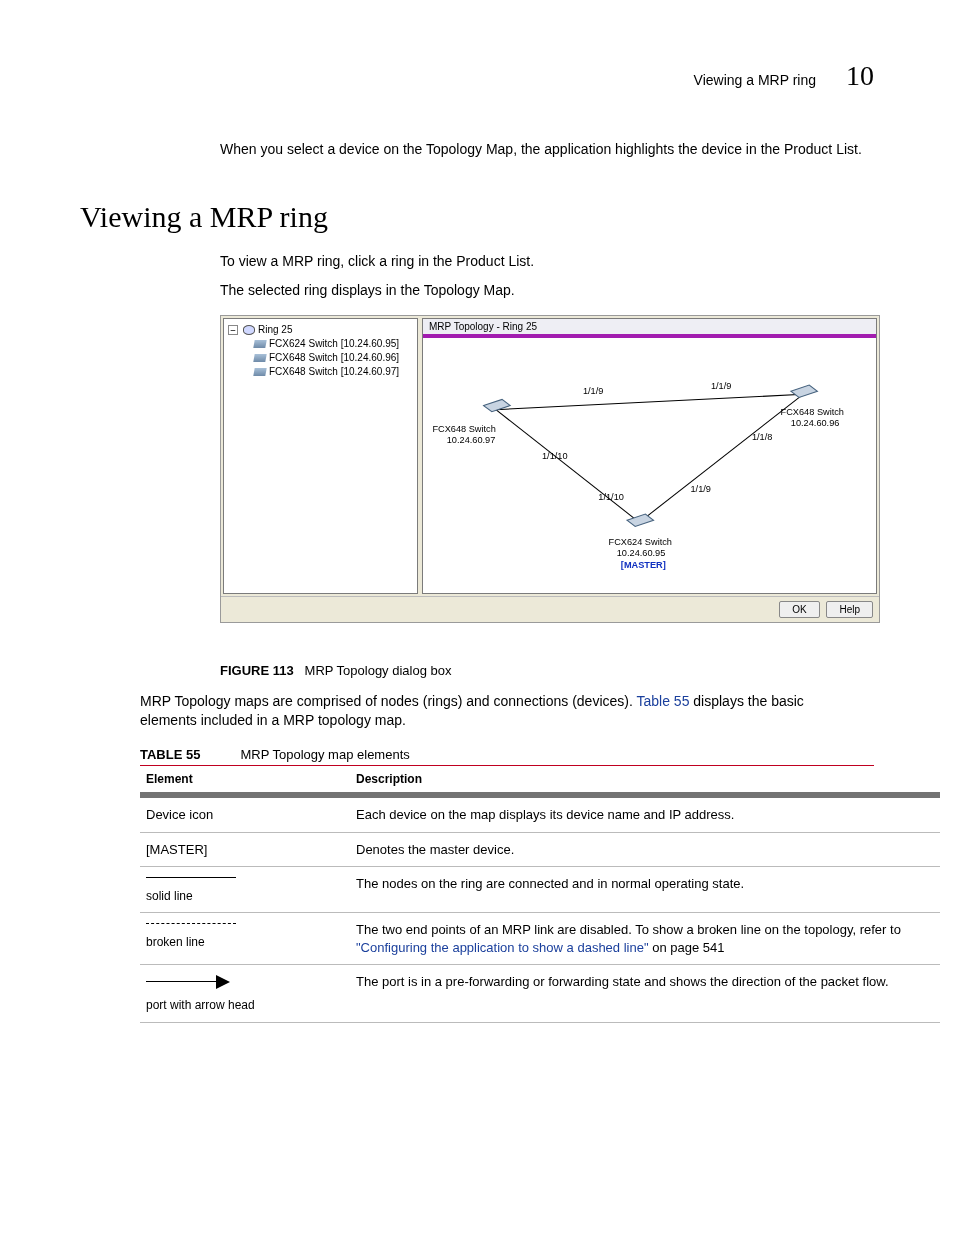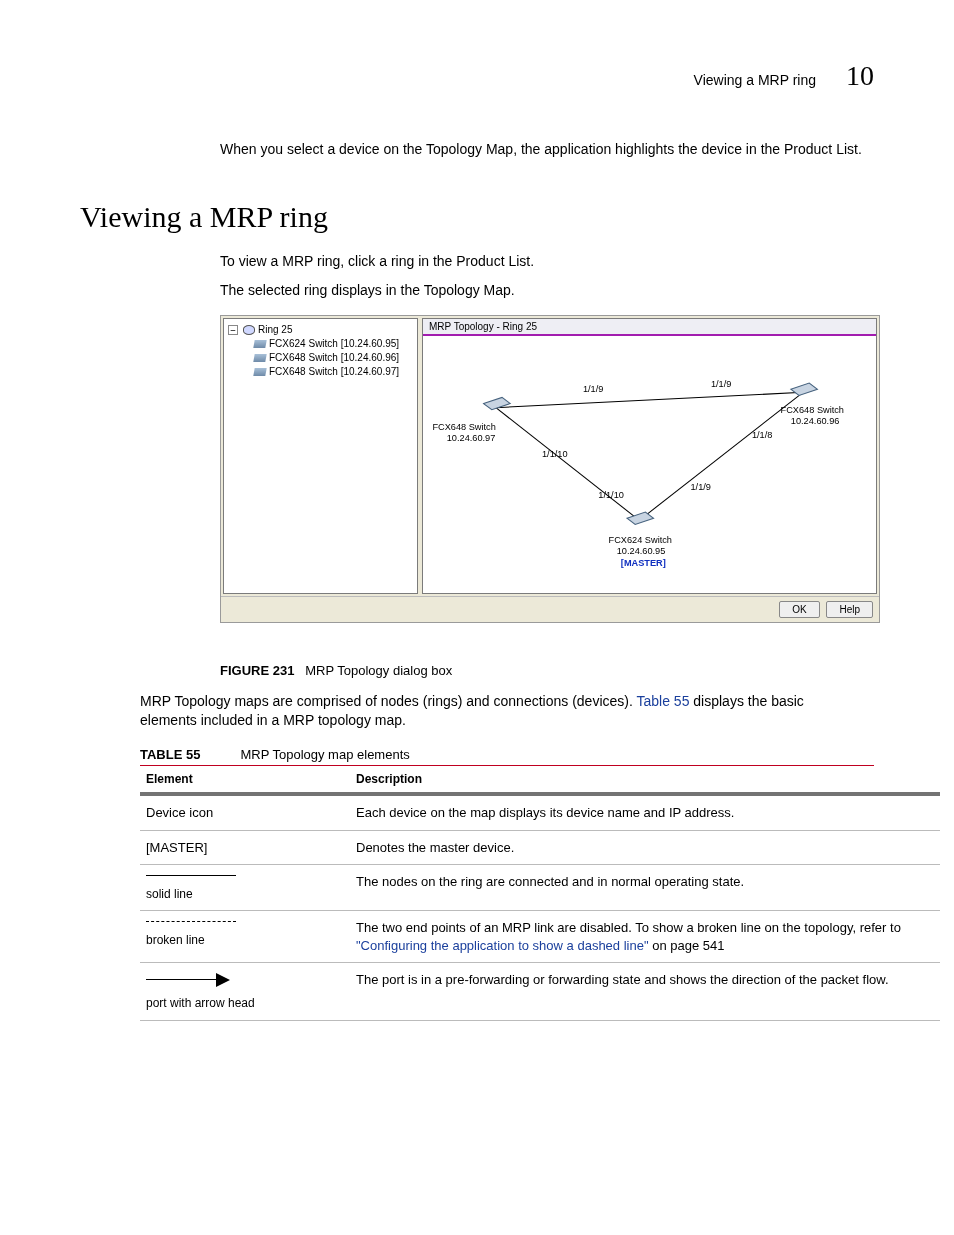--- a/index.html
+++ b/index.html
@@ -70,21 +70,21 @@
   .tree-sub { padding-left: 26px; }
   .map-panel {
     flex:1;
     background:#fff;
     border:1px solid #7b7b7b;
     margin:2px;
     position:relative;
   }
   .map-title {
     background:#eeeef4;
-    border-bottom:2px solid #a21caf;
+    border-bottom:4px solid #a21caf;
     padding:2px 6px;
     font-size:10px;
   }
   .topo-svg { width:100%; height:calc(100% - 18px); }
   .dialog-footer {
     text-align: right;
     padding: 4px 6px;
     border-top:1px solid #bbb;
   }
   .win-btn {
@@ -121,21 +121,21 @@
     margin-left: 60px;
     border-collapse: collapse;
     font-size: 13px;
     width: 800px;
   }
   table.elem-table th {
     text-align:left;
     font-size:12px;
     font-weight:bold;
     padding:6px 6px;
-    border-bottom:4px solid #737373;
+    border-bottom:6px solid #737373;
   }
   table.elem-table td {
     vertical-align: top;
     padding:8px 6px;
     border-bottom:1px solid #bbb;
     line-height:1.35;
   }
   td.elem-col { width: 210px; }
   .solid-line-vis { width:90px; height:0; border-top:1px solid #000; margin:2px 0 10px 0;}
   .broken-line-vis { width:90px; height:0; border-top:1px dashed #000; margin:2px 0 10px 0;}
@@ -216,21 +216,21 @@
       </div>
     </div>
     <div class="dialog-footer">
       <button class="win-btn">OK</button>
       <button class="win-btn">Help</button>
     </div>
   </div>
 </div>
 
 <p class="fig-caption">
-  <b>FIGURE 231</b>&nbsp;&nbsp;
+  <b>FIGURE 113</b>&nbsp;&nbsp;
   <span>MRP Topology dialog box</span>
 </p>
 
 <p class="after-fig">
   <span>MRP Topology maps are comprised of nodes (rings) and connections (devices). </span><span class="link-text">Table 55</span><span> displays the basic elements included in a MRP topology map.</span>
 </p>
 
 <div class="table-caption">
   <span><b>TABLE 55</b></span>
   <span>MRP Topology map elements</span>

